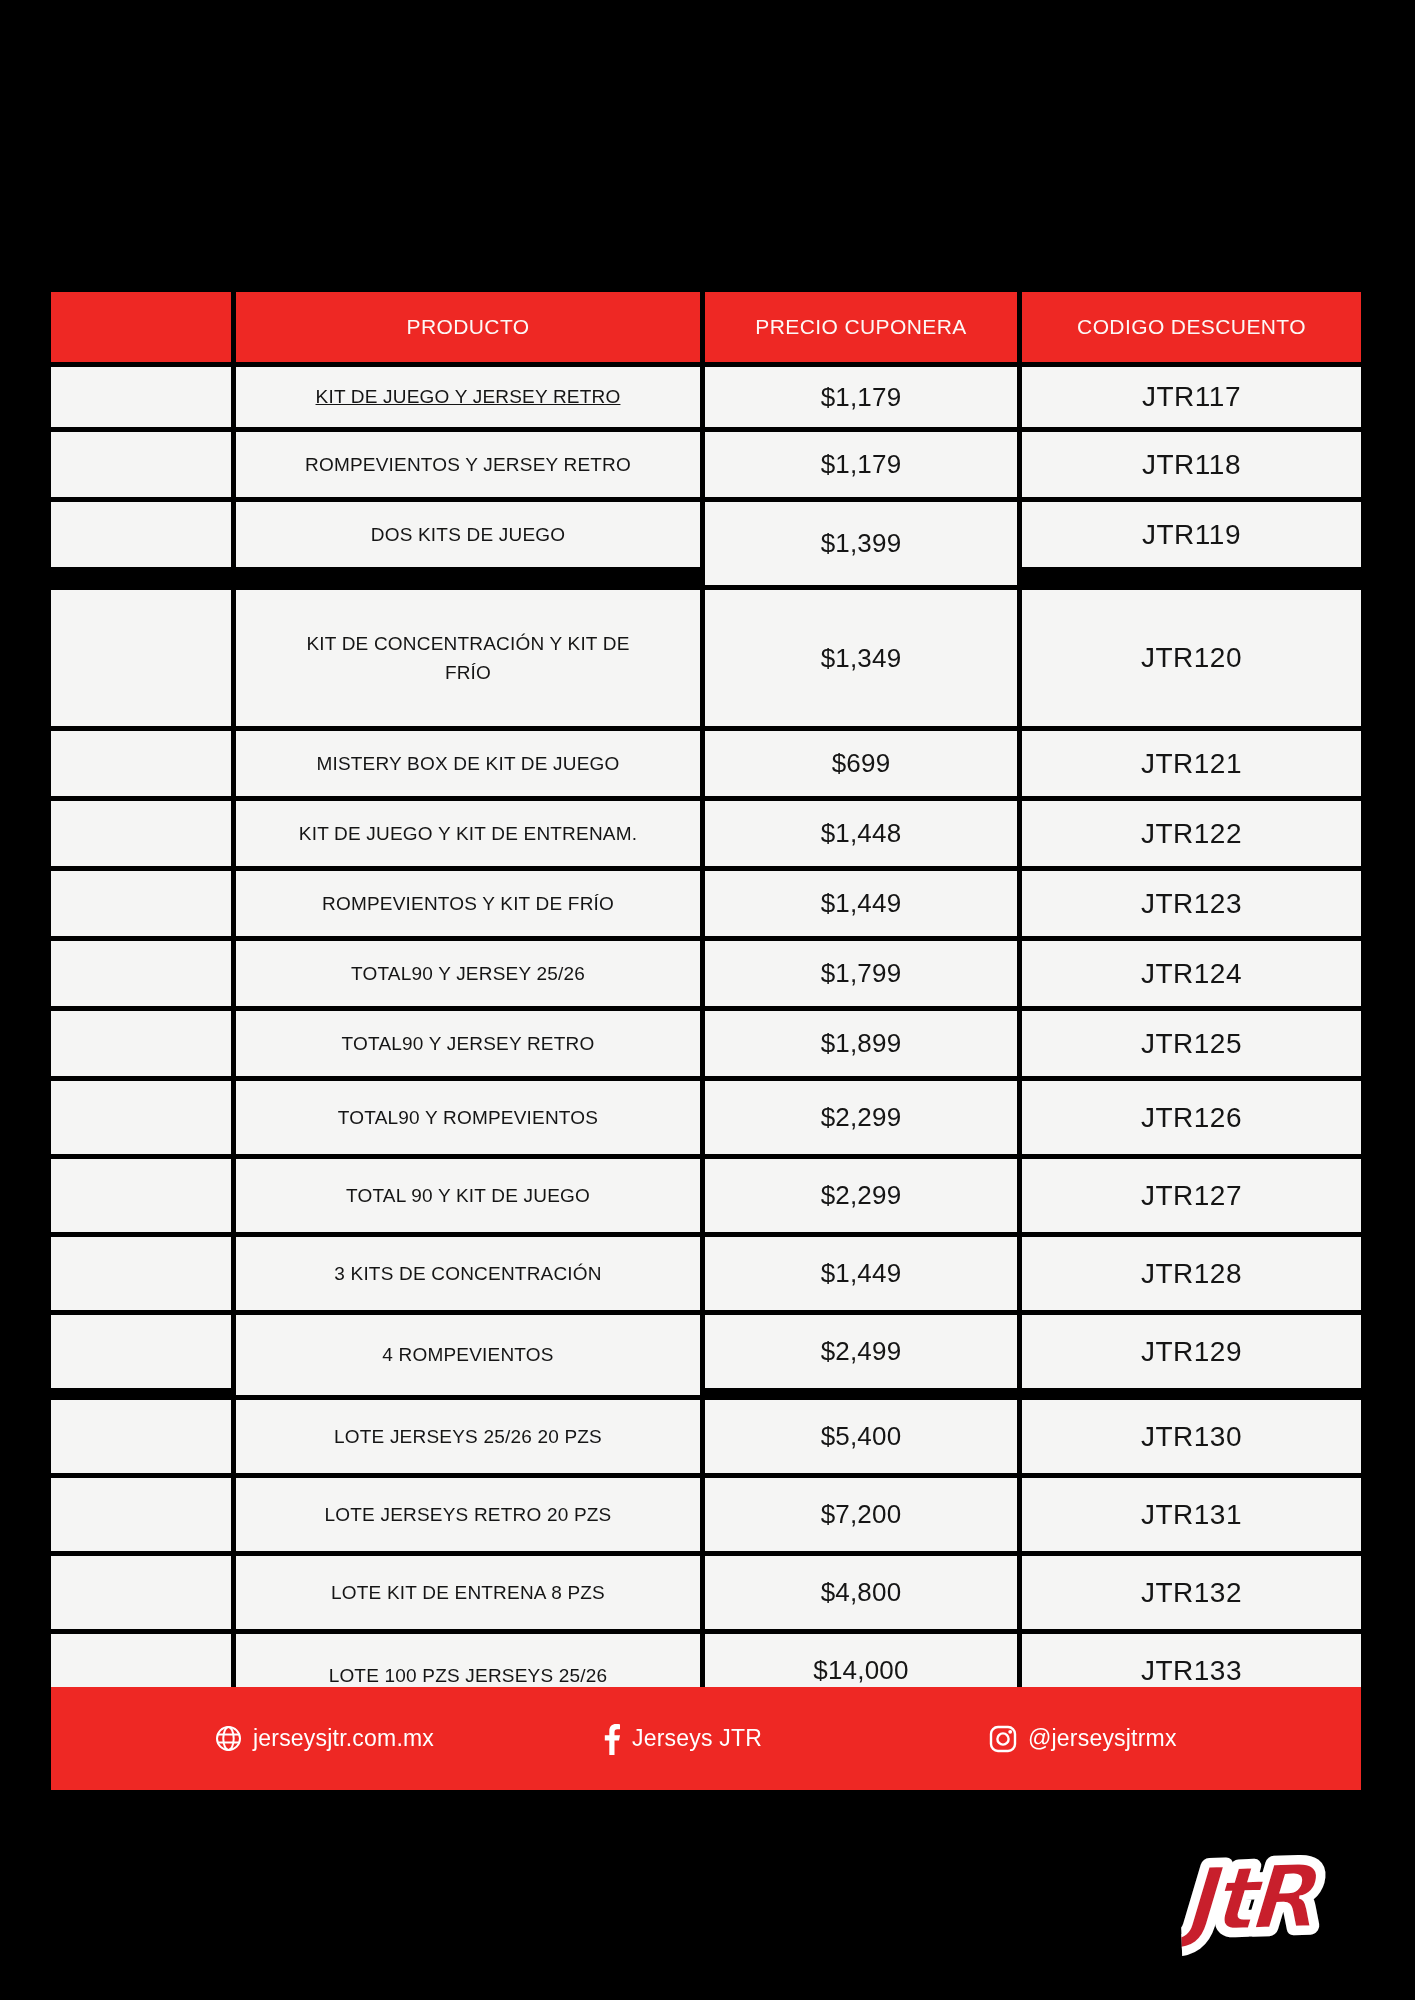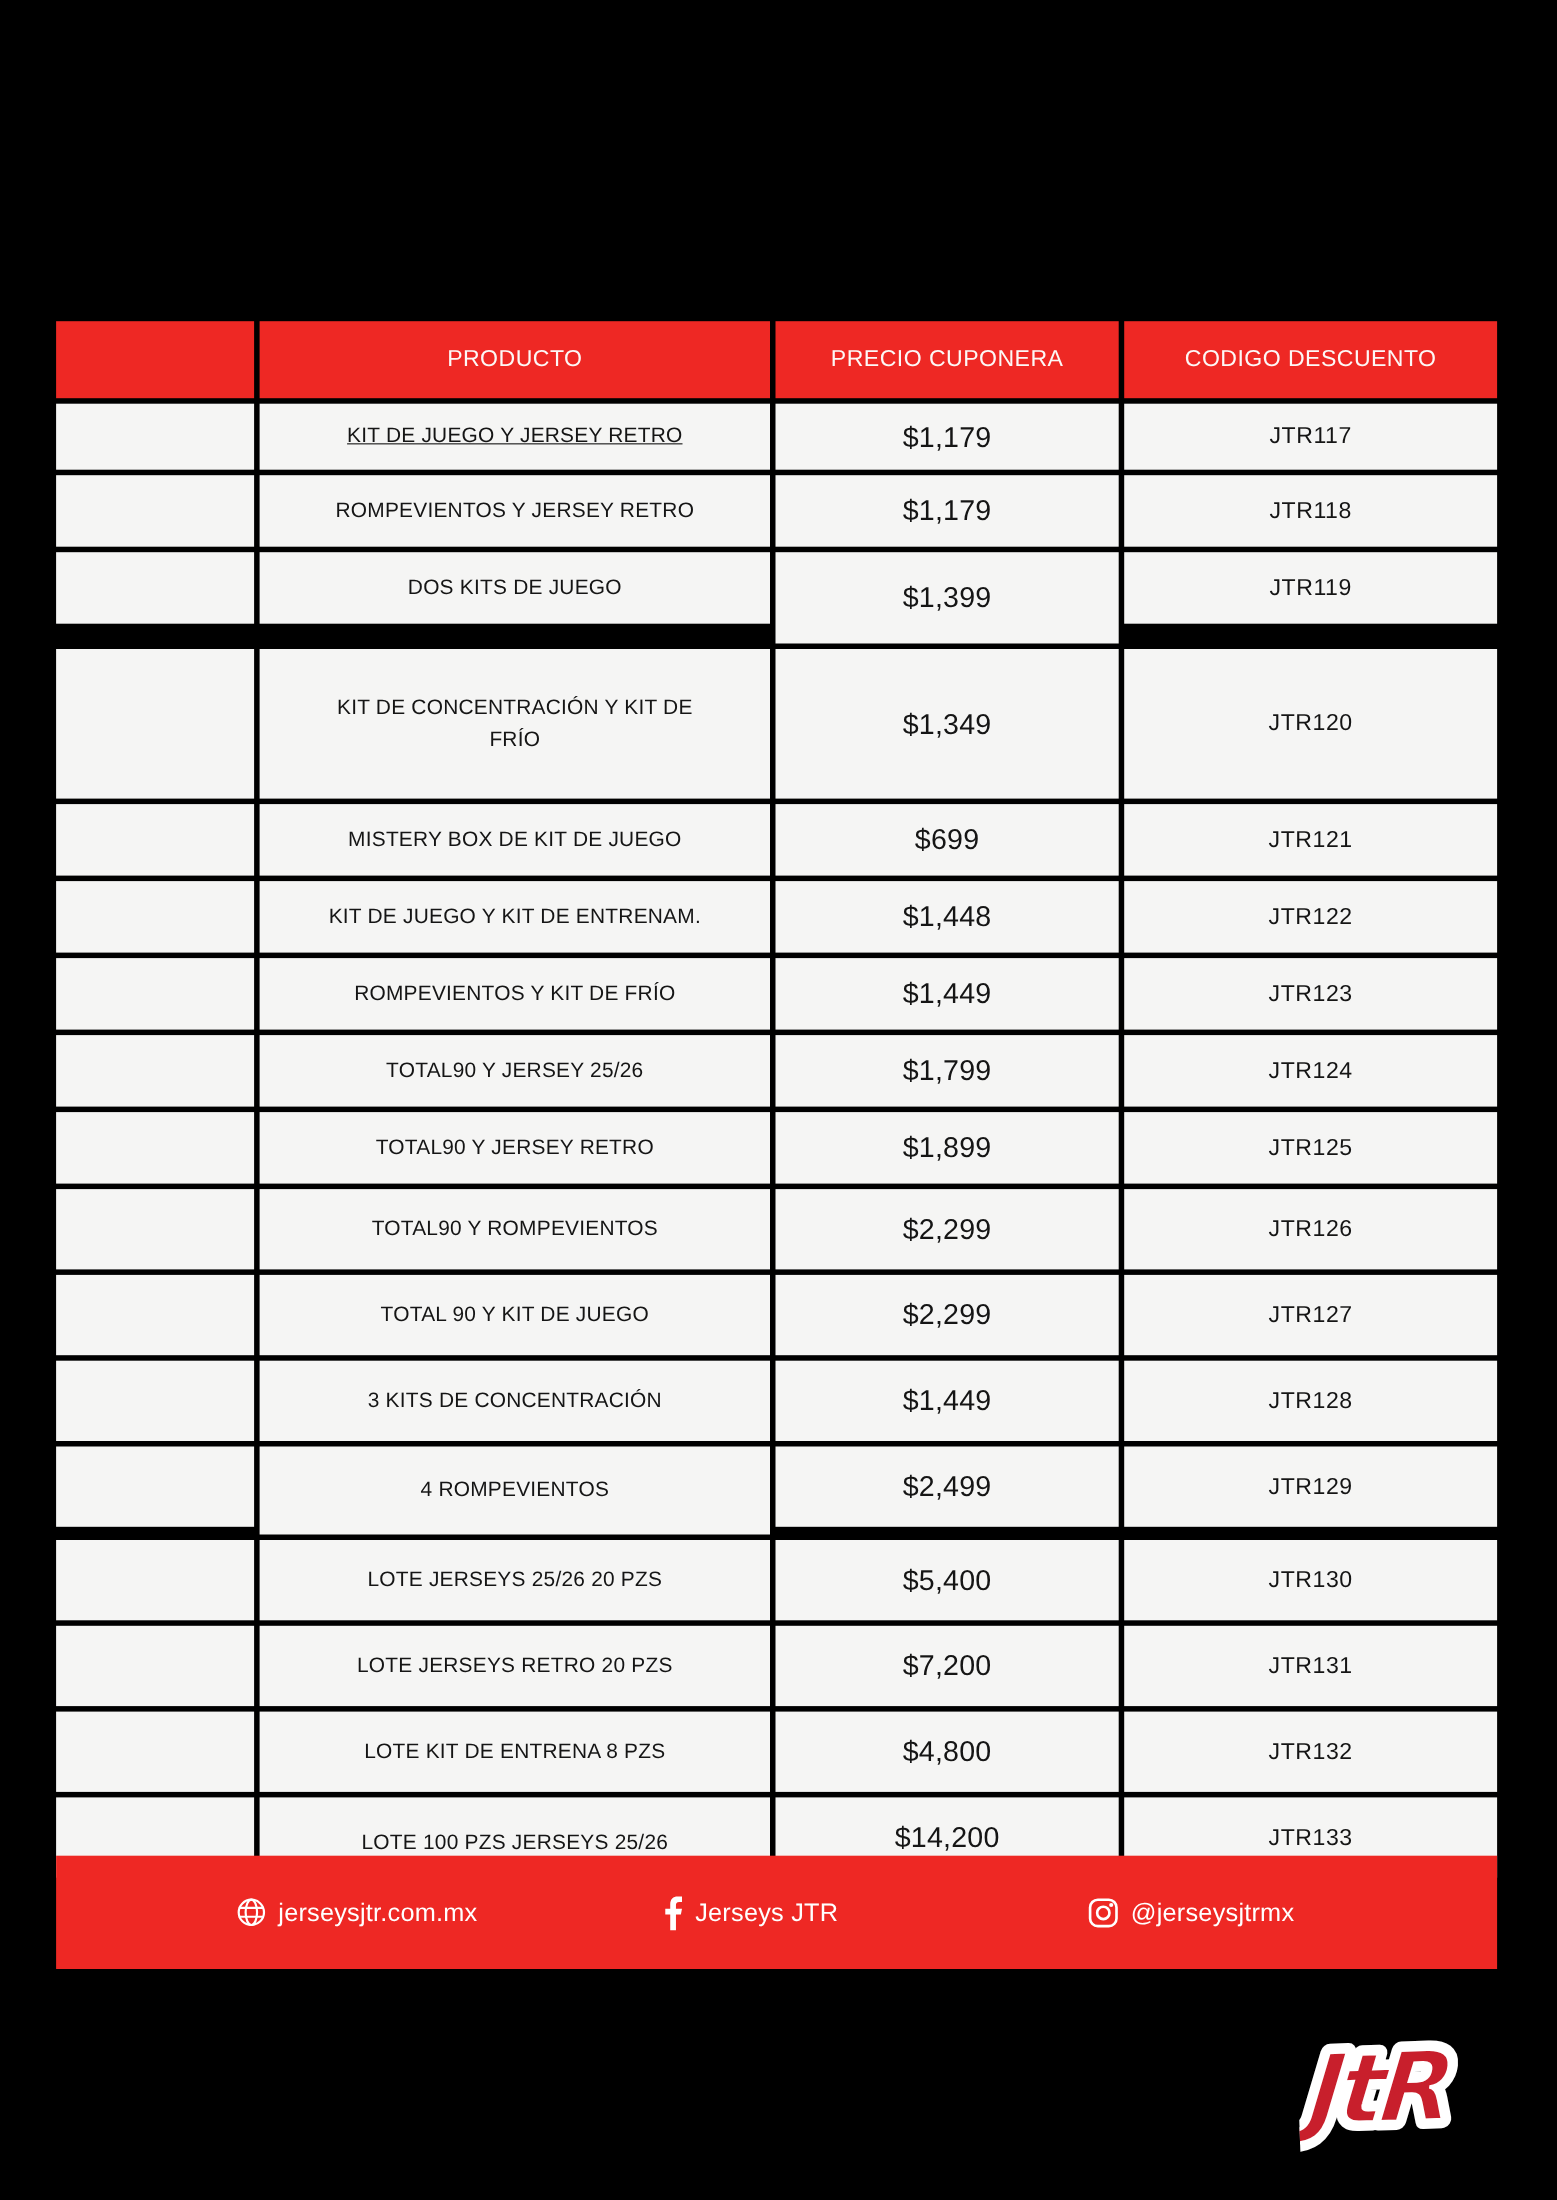--- a/index.html
+++ b/index.html
@@ -16,21 +16,21 @@
   .cell{display:flex;align-items:center;justify-content:center;text-align:center;}
   .header-cell{
     background:#ee2824;color:#fdf8f6;font-size:21px;font-weight:500;letter-spacing:.4px;
   }
   .body-cell{background:#f5f5f4;color:#151515;}
   .product-cell{
     font-size:19px;font-weight:500;letter-spacing:.2px;line-height:1.55;
     white-space:pre-line;padding:0 24px;
   }
   .price-cell{font-size:26px;font-weight:400;letter-spacing:.2px;}
-  .code-cell{font-size:21px;font-weight:400;letter-spacing:.5px;}
+  .code-cell{font-size:28px;font-weight:400;letter-spacing:.5px;}
   .index-cell{font-size:19px;}
   
   .footer-bar{
     position:absolute;left:51px;top:1687px;width:1310px;height:103px;background:#ee2824;
   }
   .footer-item{
     position:absolute;top:0;height:103px;display:flex;align-items:center;gap:11px;
     color:#ffffff;font-size:23px;font-weight:400;letter-spacing:.2px;
   }
   .footer-item svg{display:block;}
@@ -113,21 +113,21 @@
       <div class="cell body-cell index-cell" style="height: 73px;"></div>
       <div class="cell body-cell product-cell" style="height: 73px;">LOTE JERSEYS RETRO 20 PZS</div>
       <div class="cell body-cell price-cell" style="height: 73px;">$7,200</div>
       <div class="cell body-cell code-cell" style="height: 73px;">JTR131</div>
       <div class="cell body-cell index-cell" style="height: 73px;"></div>
       <div class="cell body-cell product-cell" style="height: 73px;">LOTE KIT DE ENTRENA 8 PZS</div>
       <div class="cell body-cell price-cell" style="height: 73px;">$4,800</div>
       <div class="cell body-cell code-cell" style="height: 73px;">JTR132</div>
       <div class="cell body-cell index-cell" style="height: 73px;"></div>
       <div class="cell body-cell product-cell" style="height: 83px;">LOTE 100 PZS JERSEYS 25/26</div>
-      <div class="cell body-cell price-cell" style="height: 73px;">$14,200</div>
+      <div class="cell body-cell price-cell" style="height: 73px;">$14,000</div>
       <div class="cell body-cell code-cell" style="height: 73px;">JTR133</div>
     </div>
 
   <div class="footer-bar">
 
     <div class="footer-item" style="left:164px">
       <svg width="27" height="27" viewBox="0 0 27 27">
         <g fill="none" stroke="#ffffff" stroke-width="2">
           <circle cx="13.5" cy="13.5" r="11.5"></circle>
           <ellipse cx="13.5" cy="13.5" rx="5.2" ry="11.5"></ellipse>

